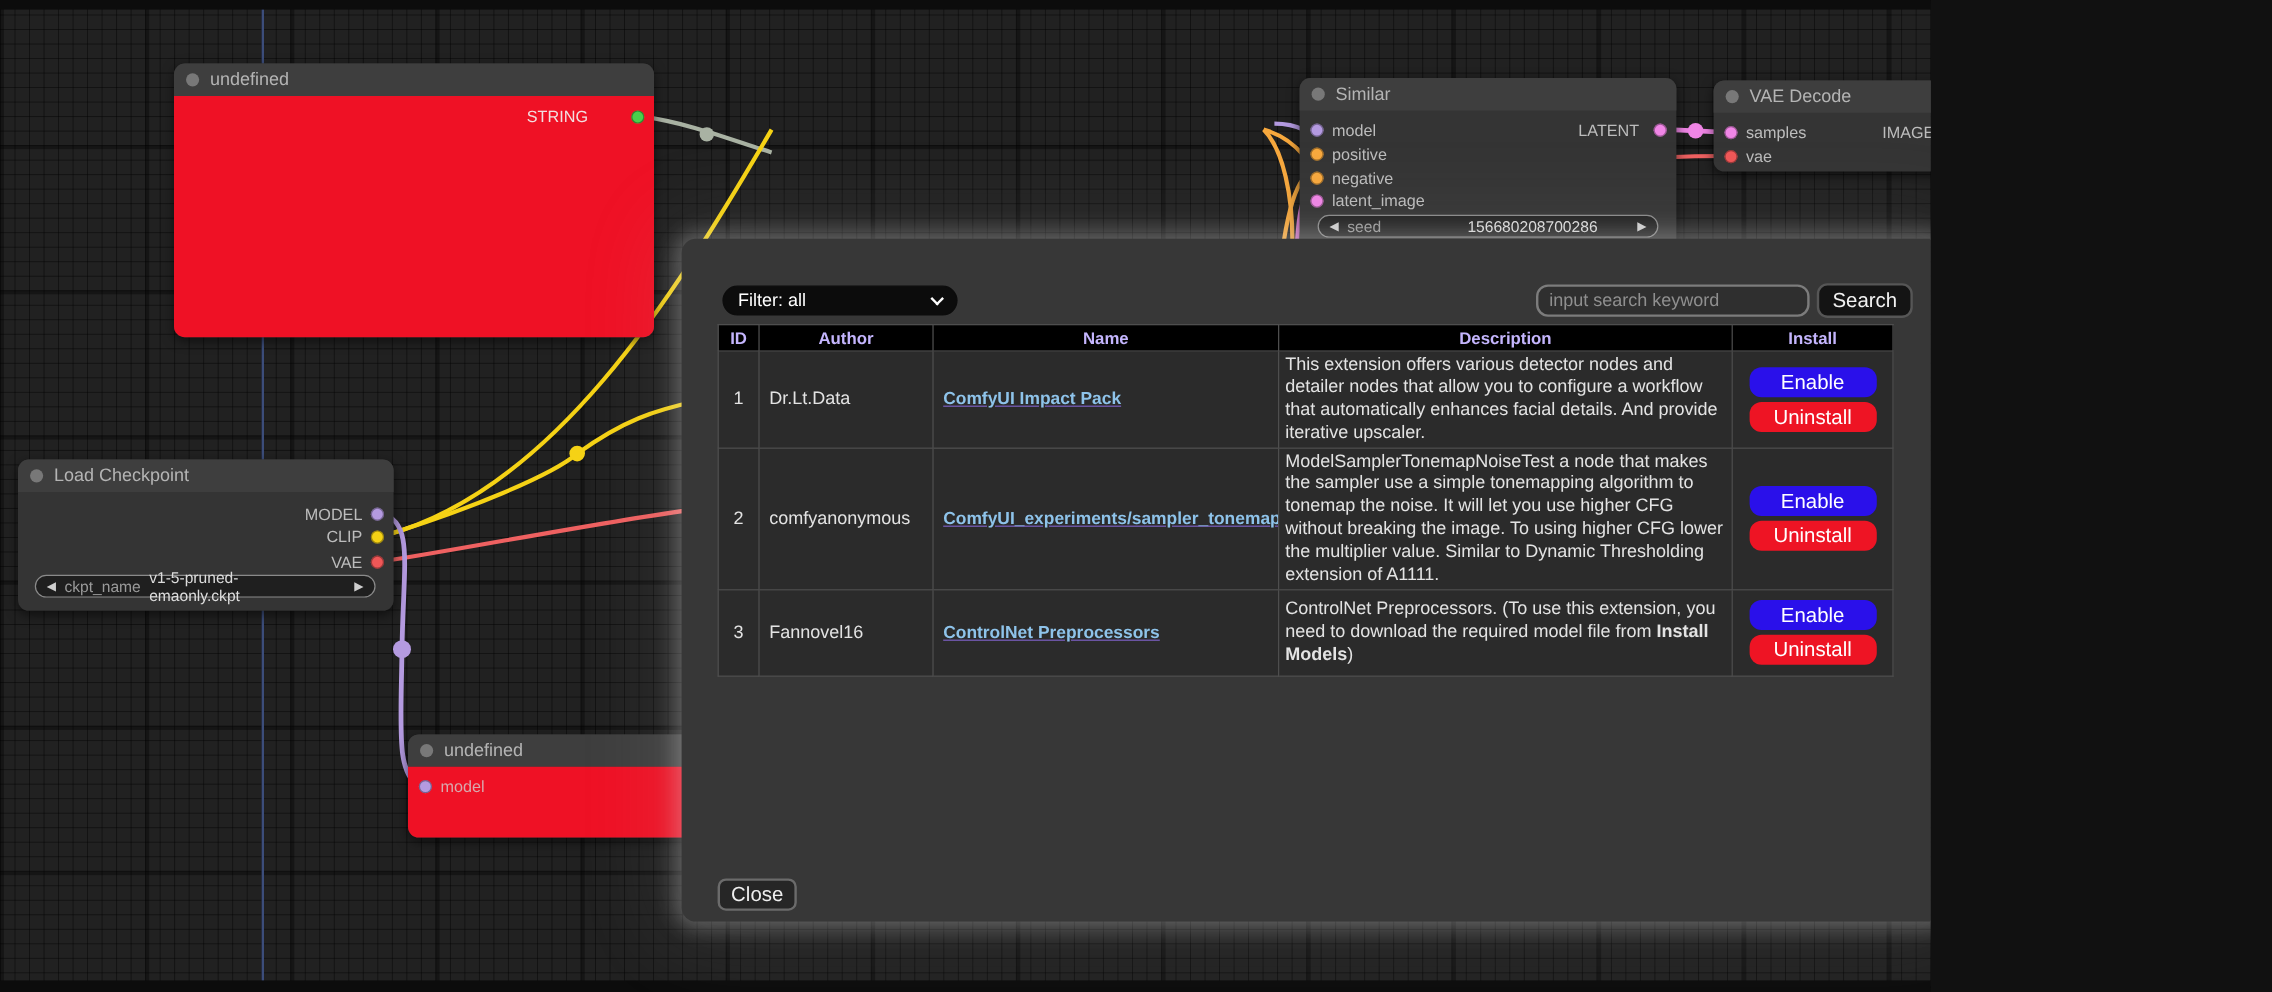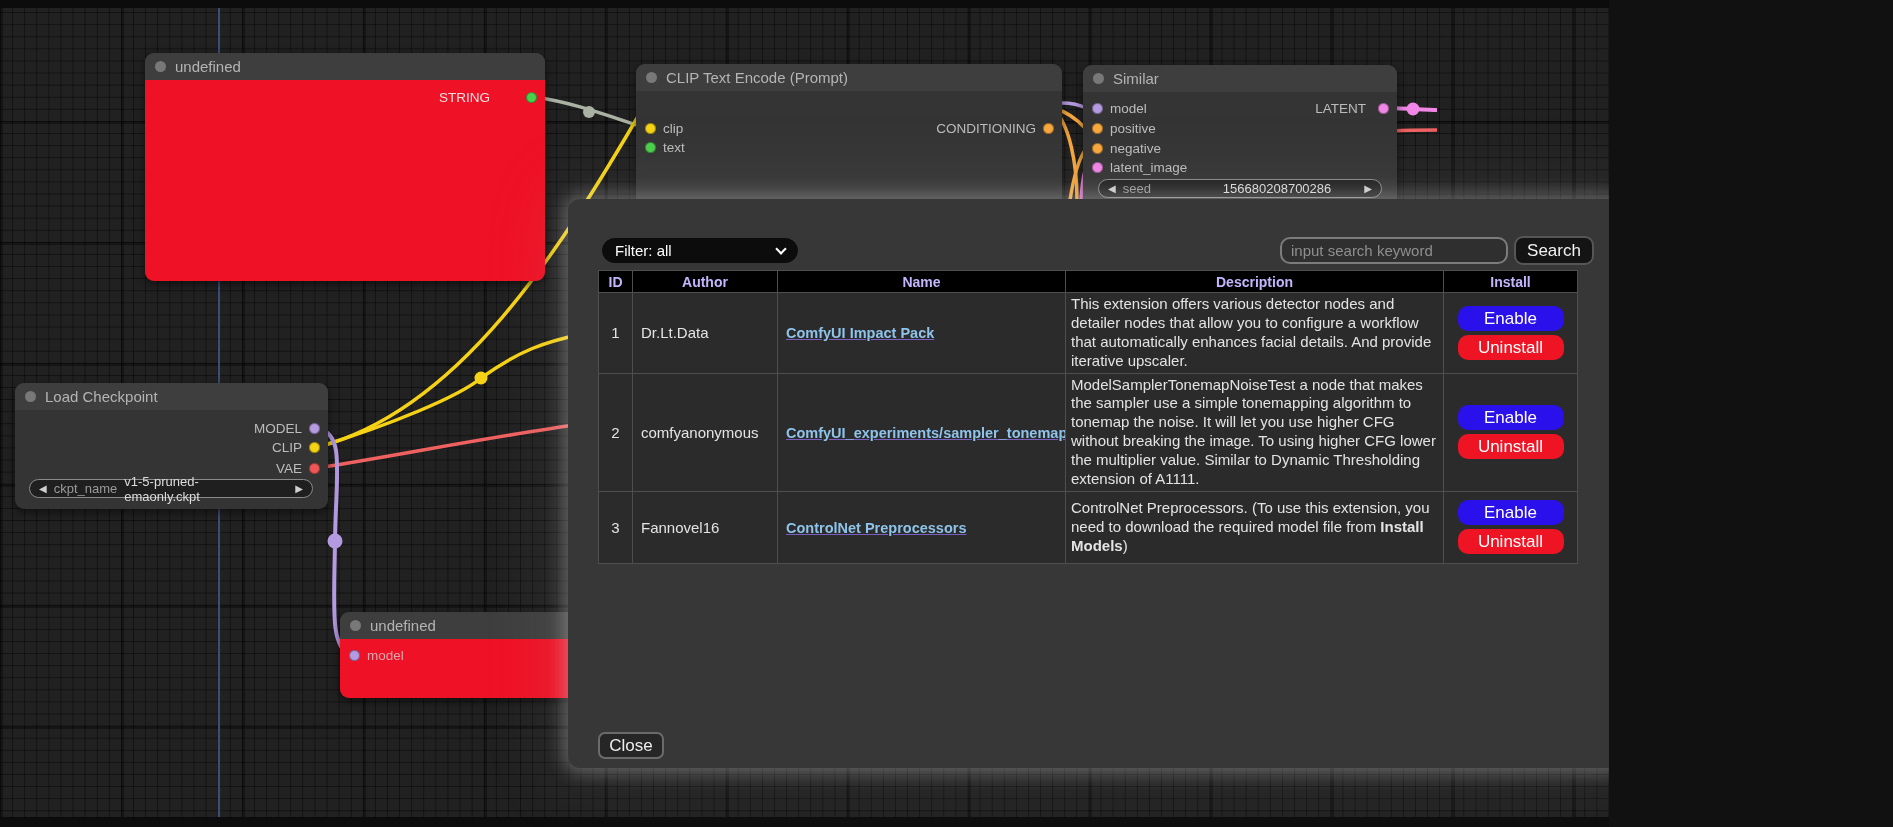--- a/index.html
+++ b/index.html
@@ -129,40 +129,20 @@
       <span>undefined</span>
     </div>
     <div class="node-body red-body" style="height:201px;">
       <div class="port out" style="top:10px; color:#f2dfe0;gap:36px;">
         <span class="pdot c-string"></span>
         <span>STRING</span>
       </div>
     </div>
   </div>
 
-  <div class="node" style="left:636px; top:64px; width:426px; height:150px;">
-    <div class="node-title">
-      <span class="tdot"></span>
-      <span>CLIP Text Encode (Prompt)</span>
-    </div>
-    <div class="node-body">
-      <div class="port in" style="top:30px;">
-        <span class="pdot c-yellow"></span>
-        <span>clip</span>
-      </div>
-      <div class="port in" style="top:49px;">
-        <span class="pdot c-string"></span>
-        <span>text</span>
-      </div>
-      <div class="port out" style="top:30px;">
-        <span class="pdot c-orange"></span>
-        <span>CONDITIONING</span>
-      </div>
-    </div>
-  </div>
 
   <div class="node" style="left:1083px; top:65px; width:314px; height:145px;">
     <div class="node-title">
       <span class="tdot"></span>
       <span>Similar</span>
     </div>
     <div class="node-body">
       <div class="port in" style="top:9px;">
         <span class="pdot c-purple"></span>
         <span>model</span>
@@ -185,20 +165,40 @@
       </div>
       <div class="widget" style="left:15px; top:87px; width:284px;">
         <span class="warr">◀</span>
         <span>seed</span>
         <span class="wval wauto wpad-r">156680208700286</span>
         <span class="warr">▶</span>
       </div>
     </div>
   </div>
 
+  <div class="node" style="left:1428px; top:67px; width:210px; height:76px;">
+    <div class="node-title">
+      <span class="tdot"></span>
+      <span>VAE Decode</span>
+    </div>
+    <div class="node-body">
+      <div class="port in" style="top:9px;">
+        <span class="pdot c-pink"></span>
+        <span>samples</span>
+      </div>
+      <div class="port in" style="top:29px;">
+        <span class="pdot c-red"></span>
+        <span>vae</span>
+      </div>
+      <div class="port out" style="top:9px;">
+        <span class="pdot c-blue"></span>
+        <span>IMAGE</span>
+      </div>
+    </div>
+  </div>
 
   <div class="node" style="left:1670px; top:67px; width:214px; height:85px;">
     <div class="node-title">
       <span class="tdot"></span>
       <span>Save Image</span>
     </div>
     <div class="node-body">
       <div class="port in" style="top:9px;">
         <span class="pdot c-blue"></span>
         <span>images</span>

